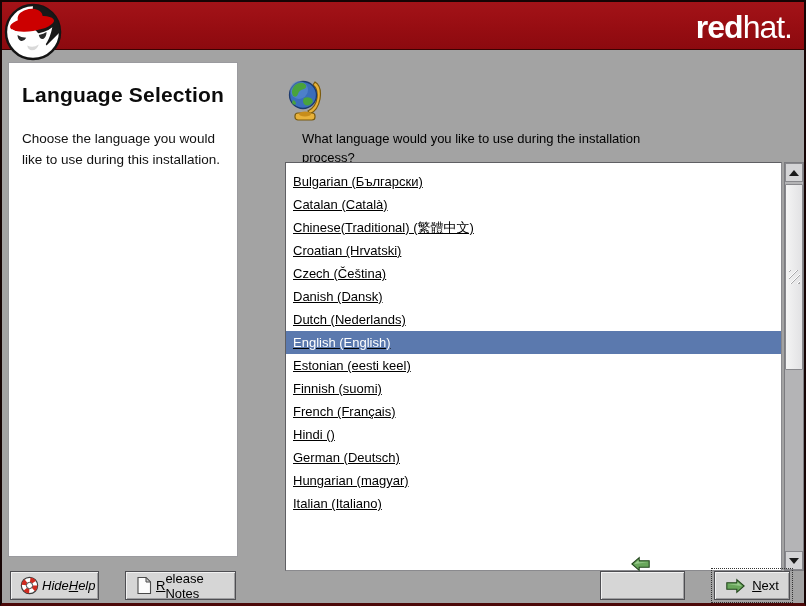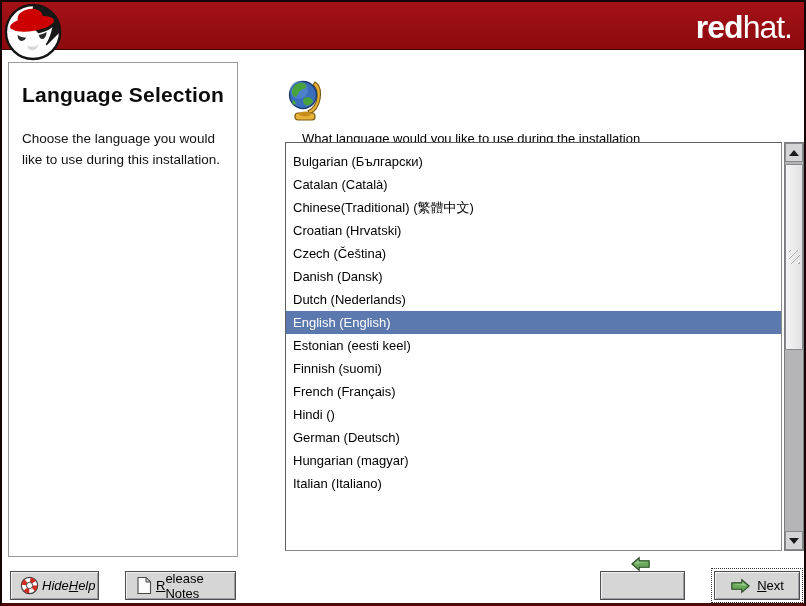--- a/index.html
+++ b/index.html
@@ -1,21 +1,21 @@
 <!DOCTYPE html>
 <html><head>
 <meta charset="utf-8">
 <style>
   * { box-sizing: border-box; margin: 0; padding: 0; }
   html,body { width: 806px; height: 606px; }
   body { font-family: "Liberation Sans", sans-serif; background: #d6d6d6; }
 
   .window {
     position: relative; width: 806px; height: 606px;
-    background: #ffffff; overflow: hidden;
+    background: #a3a3a3; overflow: hidden;
     border: 2px solid #160404; border-bottom: 3px solid #4c0808;
   }
 
   
   .header {
     position: absolute; left: 0; top: 0; width: 100%; height: 48px;
     background: linear-gradient(180deg, #a31318 0%, #970d12 55%, #8c0a0f 100%);
     border-bottom: 1px solid #3c0202;
   }
   .logo { position: absolute; left: 2px; top: 1px; width: 58px; height: 58px; z-index: 5; }
@@ -44,21 +44,21 @@
     position: absolute; left: 285px; top: 74px; width: 500px;
     display: flex; align-items: flex-start; flex-direction: column;
   }
   .globe { width: 35px; height: 45px; flex: 0 0 auto; }
   .question-text {
     margin-left: 15px; margin-top: 9px; width: 378px;
     font-size: 13px; color: #000; line-height: 1.45;
   }
 
   
-  .list-wrap { position: absolute; left: 283px; top: 140px; width: 519px; height: 409px; display: flex; }
+  .list-wrap { position: absolute; left: 283px; top: 160px; width: 519px; height: 409px; display: flex; text-decoration: underline; }
   .listbox {
     width: 497px; height: 409px; background: #fff;
     border: 1px solid #5f5f63; border-right-color: #8a8a8e; border-bottom-color: #8a8a8e;
     padding-top: 7px; overflow: hidden;
   }
   .row {
     height: 23px; display: flex; align-items: center;
     padding-left: 7px; font-size: 13px; color: #000; white-space: nowrap;
   }
   .row.selected { background: #5b79ae; color: #ffffff; }
@@ -94,21 +94,21 @@
     background: #d6d6d6; border: 1px solid #4e4e52;
     box-shadow: inset 1px 1px 0 #f1f1f1, inset -1px -1px 0 #9e9ea0;
     display: flex; align-items: center; font-size: 13px; color: #000;
     padding: 0 9px; cursor: default;
   }
   .btn .icon { margin-right: 3px; display: flex; align-items: center; }
   .accel { text-decoration: underline; }
   .btn-hide-help { left: 8px; width: 89px; font-style: italic; }
   .btn-release-notes { left: 123px; width: 111px; }
   .btn-back { left: 598px; width: 85px; justify-content: center; gap: 28px; flex-direction: column; }
-  .btn-next { left: 712px; width: 86px; justify-content: center; gap: 4px;
+  .btn-next { left: 712px; width: 76px; justify-content: center; gap: 4px;
     outline: 1px dotted #333; outline-offset: 2px; }
 </style>
 </head>
 <body>
 
 <div class="window">
 
   <div class="header">
     <svg class="logo" viewBox="0 0 60 60">
       <circle cx="30" cy="30" r="28" fill="#ffffff" stroke="#141414" stroke-width="2.5"></circle>

